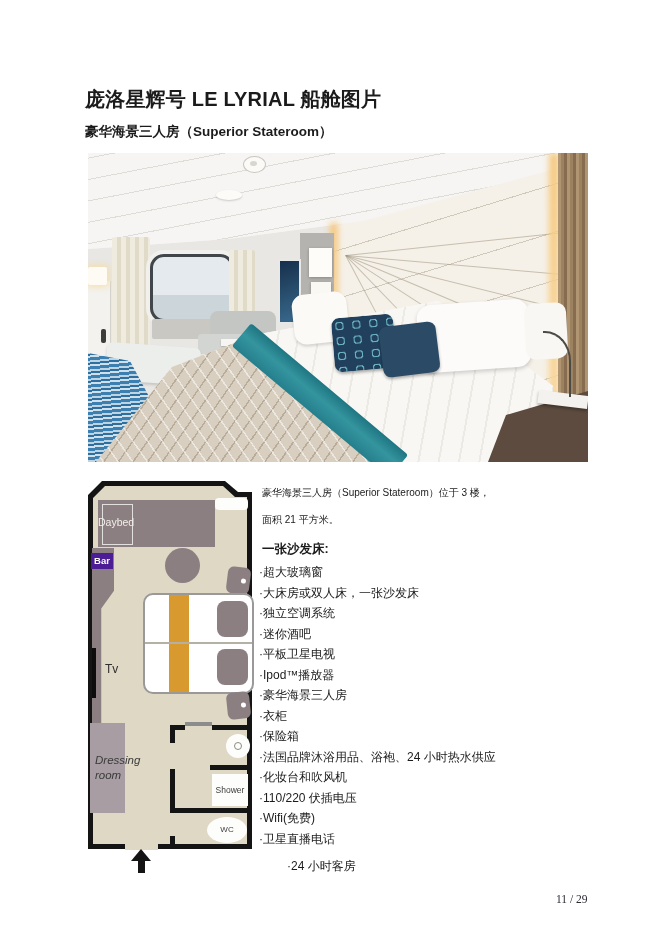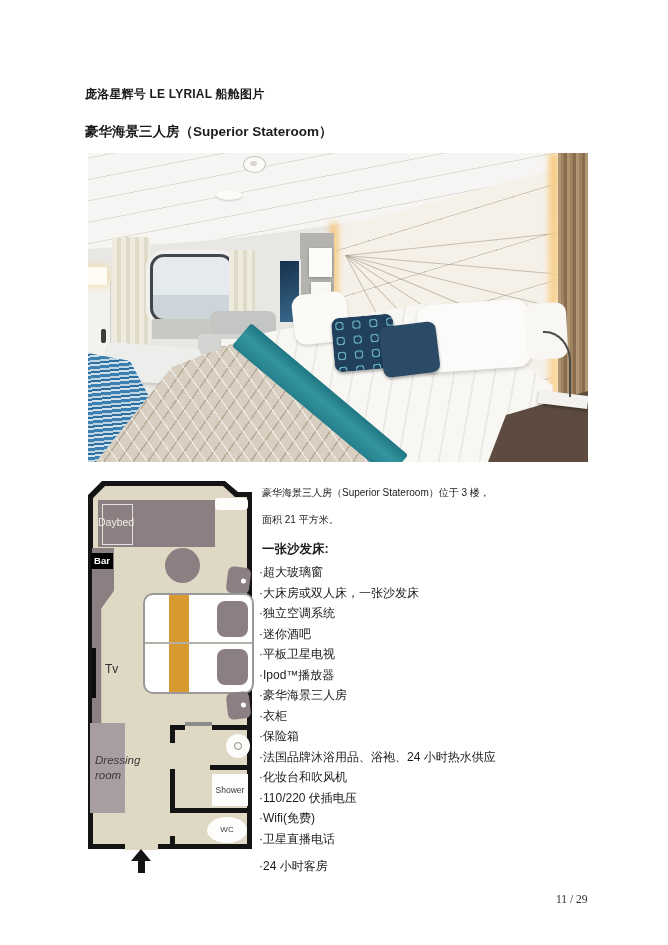--- a/index.html
+++ b/index.html
@@ -2,30 +2,30 @@
 <html><head>
 <meta charset="utf-8">
 <style>
   html,body{margin:0;padding:0;background:#ffffff;}
   .page{
     position:relative;width:668px;height:945px;background:#fff;overflow:hidden;
     font-family:"Liberation Sans","DejaVu Sans",sans-serif;color:#1b1b1b;
   }
   .abs{position:absolute;}
   
-  .doc-title{left:85px;top:86px;font-size:12px;font-weight:700;letter-spacing:.2px;}
+  .doc-title{left:85px;top:86px;font-size:20px;font-weight:700;letter-spacing:.2px;}
   .doc-subtitle{left:85px;top:123px;font-size:13.5px;font-weight:700;}
   .page-num{left:556px;top:893px;font-family:"Liberation Serif","DejaVu Serif",serif;font-size:11.5px;color:#2a2a33;}
 
   
   .intro{left:262px;top:479px;width:330px;font-size:10px;font-weight:400;line-height:27px;}
   .amen-head{left:262px;top:541px;font-size:12.5px;font-weight:700;}
   .amen-list{left:259px;top:562px;width:340px;font-size:12px;line-height:20.5px;}
   .amen-list div{height:20.5px;white-space:nowrap;}
-  .amen-list div.last{margin-top:7px;}
+  .amen-list div.last{margin-top:7px;margin-left:28px;}
 
   
   .photo{left:88px;top:153px;width:500px;height:309px;overflow:hidden;background:#e8e7e4;}
   .ph-ceiling{left:0;top:0;width:500px;height:100px;
     background:#f3f2f0;
     background-image:repeating-linear-gradient(-11deg,#f6f5f3 0 20px,#dedcd7 20px 21px);
     clip-path:polygon(0 0,100% 0,100% 7px,55% 68px,28% 86px,0 96px);}
   .ph-detector{left:155px;top:3px;width:21px;height:15px;border-radius:50%;background:#fbfaf7;border:1px solid #c9c7c1;}
   .ph-detector::after{content:"";position:absolute;left:6px;top:4px;width:7px;height:5px;border-radius:50%;background:#d9d6cf;}
   .ph-light{left:128px;top:37px;width:26px;height:10px;border-radius:50%;background:#fcfbf8;box-shadow:0 1px 2px rgba(0,0,0,.18);}
@@ -99,21 +99,21 @@
     clip-path:polygon(14px 0,137px 0,150px 11px,164px 11px,164px 368px,0 368px,0 14px);}
   .plan-floor{left:0;top:0;width:164px;height:368px;background:#ded8c5;
     clip-path:polygon(17px 5px,135px 5px,147px 16px,159px 16px,159px 363px,5px 363px,5px 17px);}
   .fp{position:absolute;}
   .fp-window{left:127px;top:17px;width:33px;height:12px;background:#fdfdfb;border-radius:4px;}
   .fp-daybed{left:10px;top:19px;width:117px;height:47px;background:#8c7f81;}
   .fp-daybed-line{left:4px;top:4px;width:29px;height:39px;border:1px solid rgba(255,255,255,.75);}
   .fp-daybed-label{left:0;top:16px;width:117px;font-size:10.5px;color:#f2eeea;}
   .fp-counter{left:4px;top:67px;width:22px;height:178px;background:#8c7f81;
     clip-path:polygon(0 0,100% 0,100% 24%,42% 34%,42% 100%,0 100%);}
-  .fp-bar{left:3px;top:72px;width:22px;height:16px;background:#000000;color:#fff;font-size:9.5px;font-weight:700;text-align:center;line-height:16px;}
+  .fp-bar{left:3px;top:72px;width:22px;height:16px;background:#4c1d95;color:#fff;font-size:9.5px;font-weight:700;text-align:center;line-height:16px;}
   .fp-table{left:77px;top:67px;width:35px;height:35px;border-radius:50%;background:#8c7f81;}
   .fp-stand{width:23px;height:27px;background:#8c7f81;border-radius:6px;}
   .fp-stand.s1{left:139px;top:86px;transform:rotate(7deg);}
   .fp-stand.s2{left:139px;top:211px;transform:rotate(-6deg);}
   .fp-stand::after{content:"";position:absolute;right:4px;top:11px;width:5px;height:5px;border-radius:50%;background:#fff;}
   .fp-beds{left:55px;top:112px;width:107px;height:97px;background:#fff;border:2px solid #999;border-radius:10px;}
   .fp-bed-div{left:0;top:47px;width:107px;height:2px;background:#b5b0a6;}
   .fp-stripe{left:24px;top:0;width:20px;height:97px;background:#d8992e;}
   .fp-stripe::after{content:"";position:absolute;left:0;top:47px;width:20px;height:2px;background:#b87f20;}
   .fp-pillow{width:31px;height:36px;background:#8c7f81;border-radius:8px;position:absolute;right:4px;}

